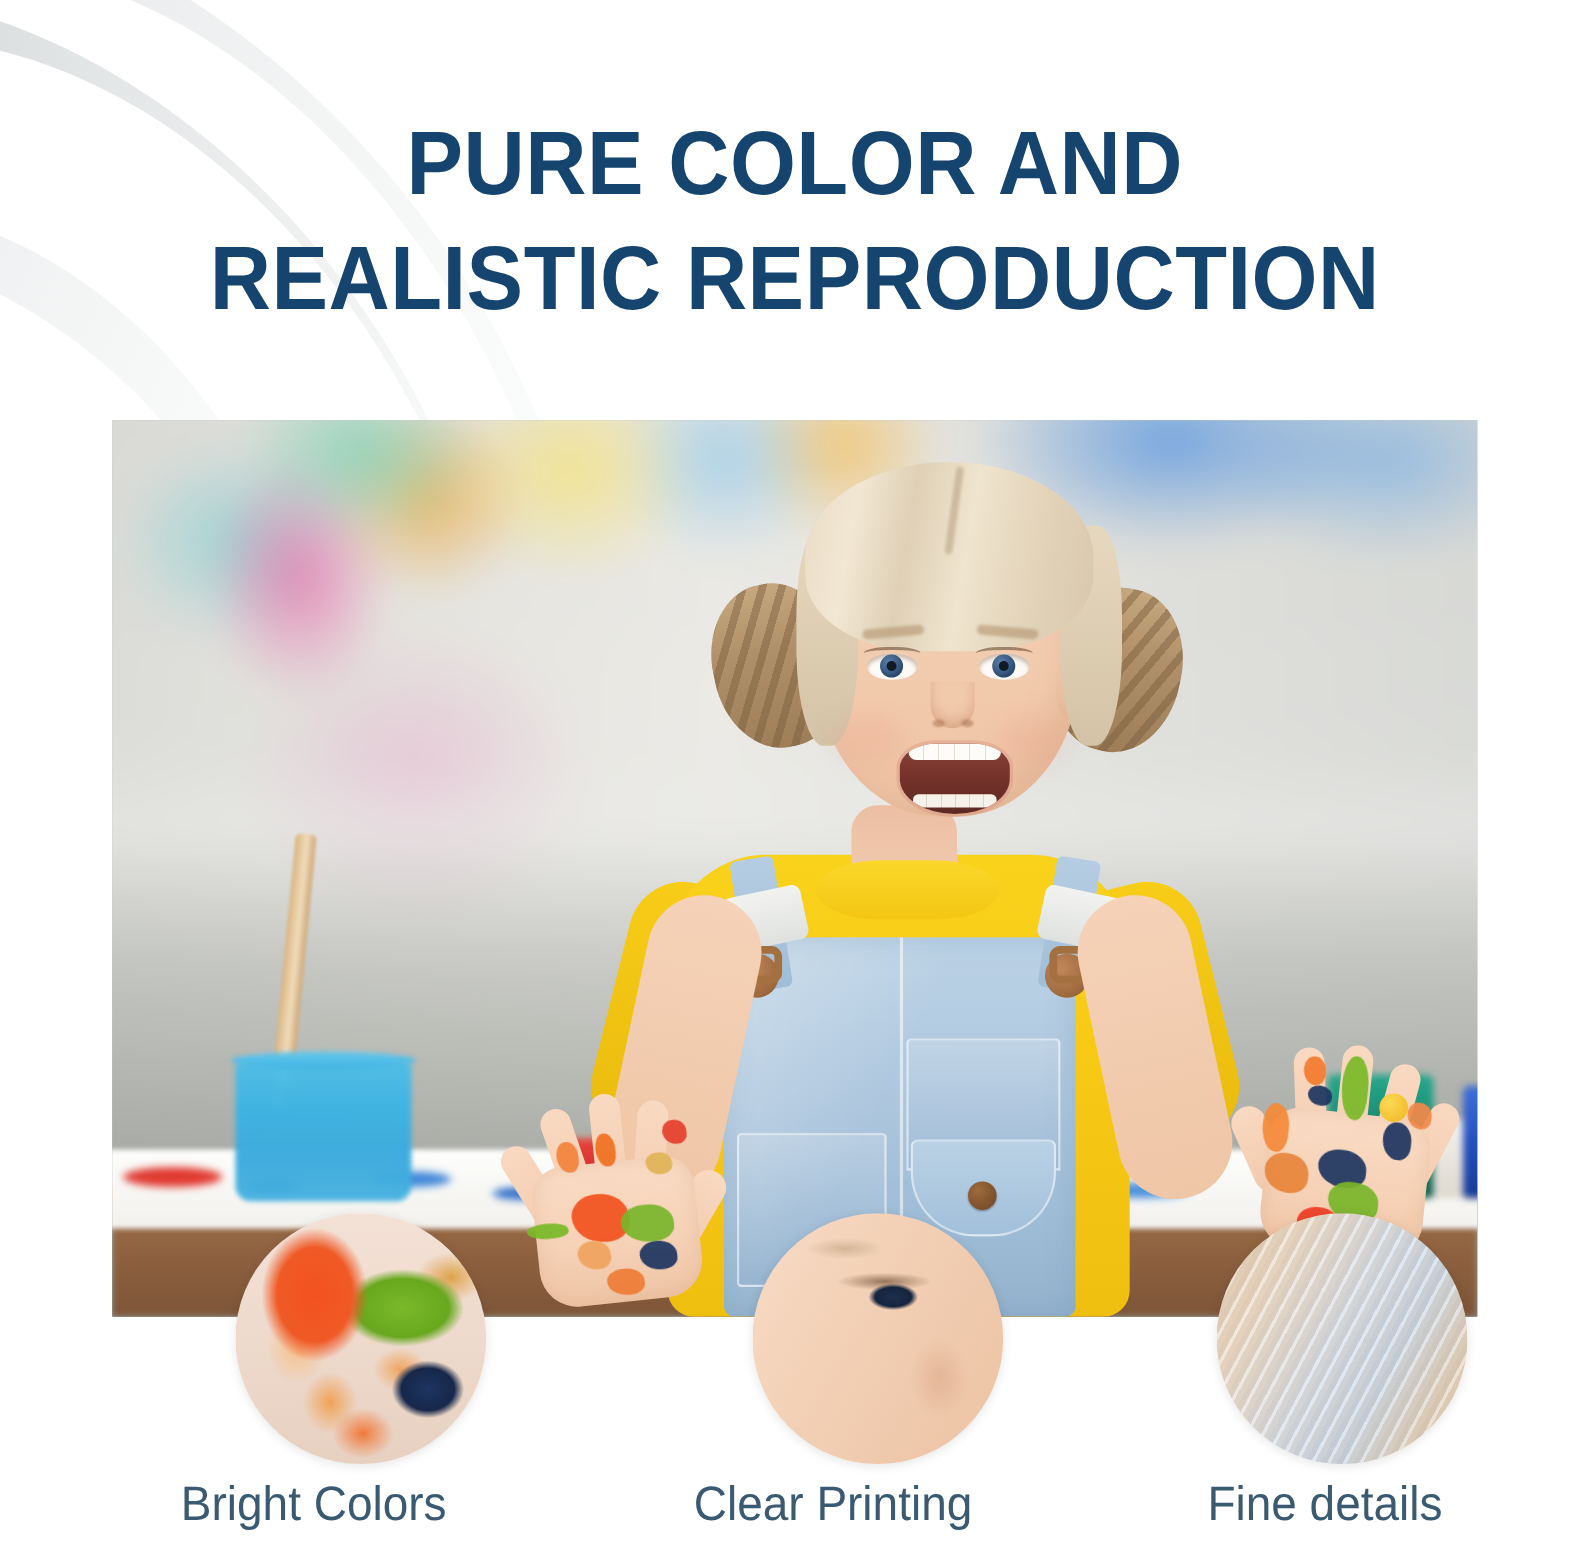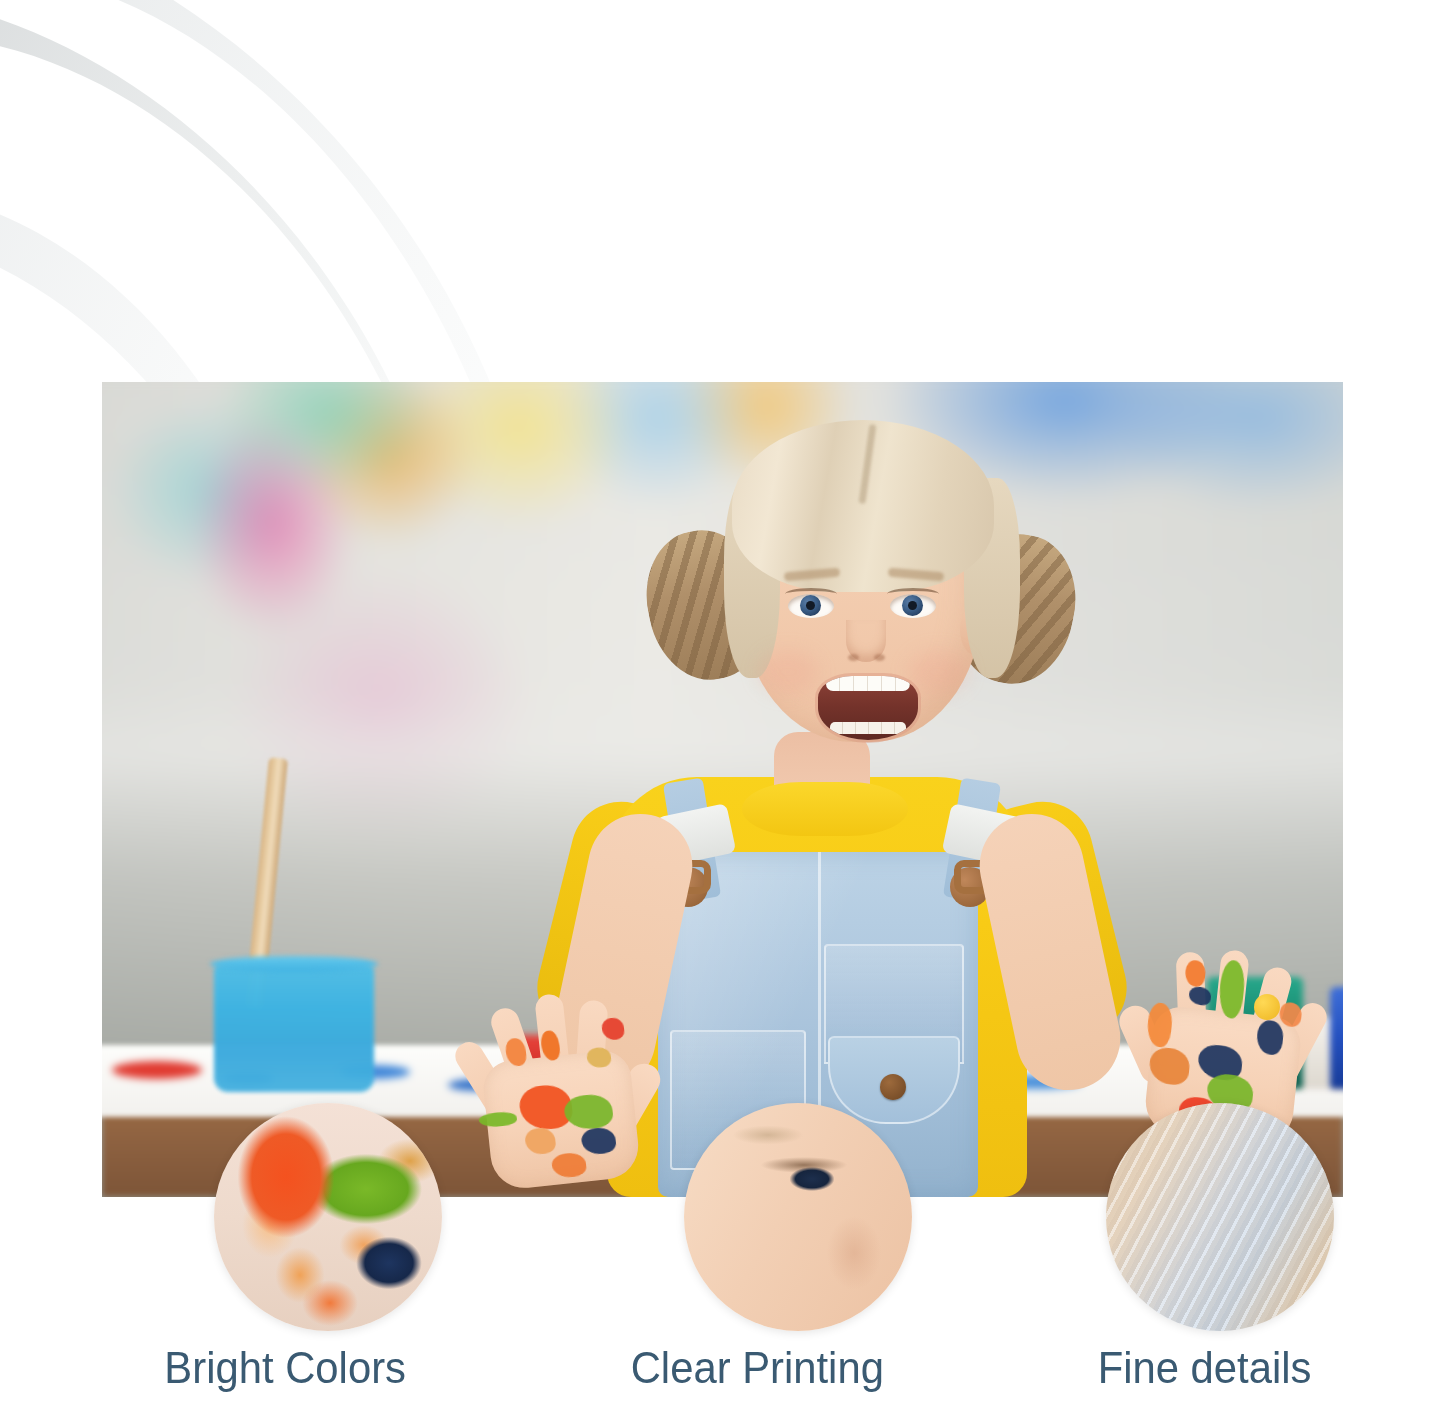--- a/index.html
+++ b/index.html
@@ -429,20 +429,24 @@
       </linearGradient>
     </defs>
     <path d="M -30 40 C 150 70, 330 230, 420 470 C 470 620, 470 760, 430 900
              C 470 740, 470 600, 420 450 C 330 220, 150 60, -30 10 Z" fill="url(#sw1)"></path>
     <path d="M 60 -20 C 250 30, 420 220, 500 460 C 545 600, 545 740, 505 880
              C 560 720, 560 570, 505 420 C 420 190, 250 20, 60 -60 Z" fill="url(#sw2)"></path>
     <path d="M -40 250 C 90 300, 210 420, 270 600 C 300 700, 305 810, 285 930
              C 320 790, 315 660, 280 540 C 215 360, 95 240, -40 200 Z" fill="url(#sw2)" opacity="0.75"></path>
   </svg>
 
+  <div class="headline">
+    <span class="line">PURE COLOR AND</span>
+    <span class="line">REALISTIC REPRODUCTION</span>
+  </div>
 
   <div class="photo">
     <div class="bg-wall"></div>
 
     <div class="table-top"></div>
     <div class="table-edge"></div>
     <div class="paper-sheet paper-left">
       <div class="smear" style="left:20px;  top:16px; width:90px; height:18px; background:#e0392f;"></div>
       <div class="smear" style="left:130px; top:28px; width:52px; height:12px; background:#2f6fc8;"></div>
       <div class="smear" style="left:248px; top:20px; width:70px; height:14px; background:#3f86d8;"></div>

